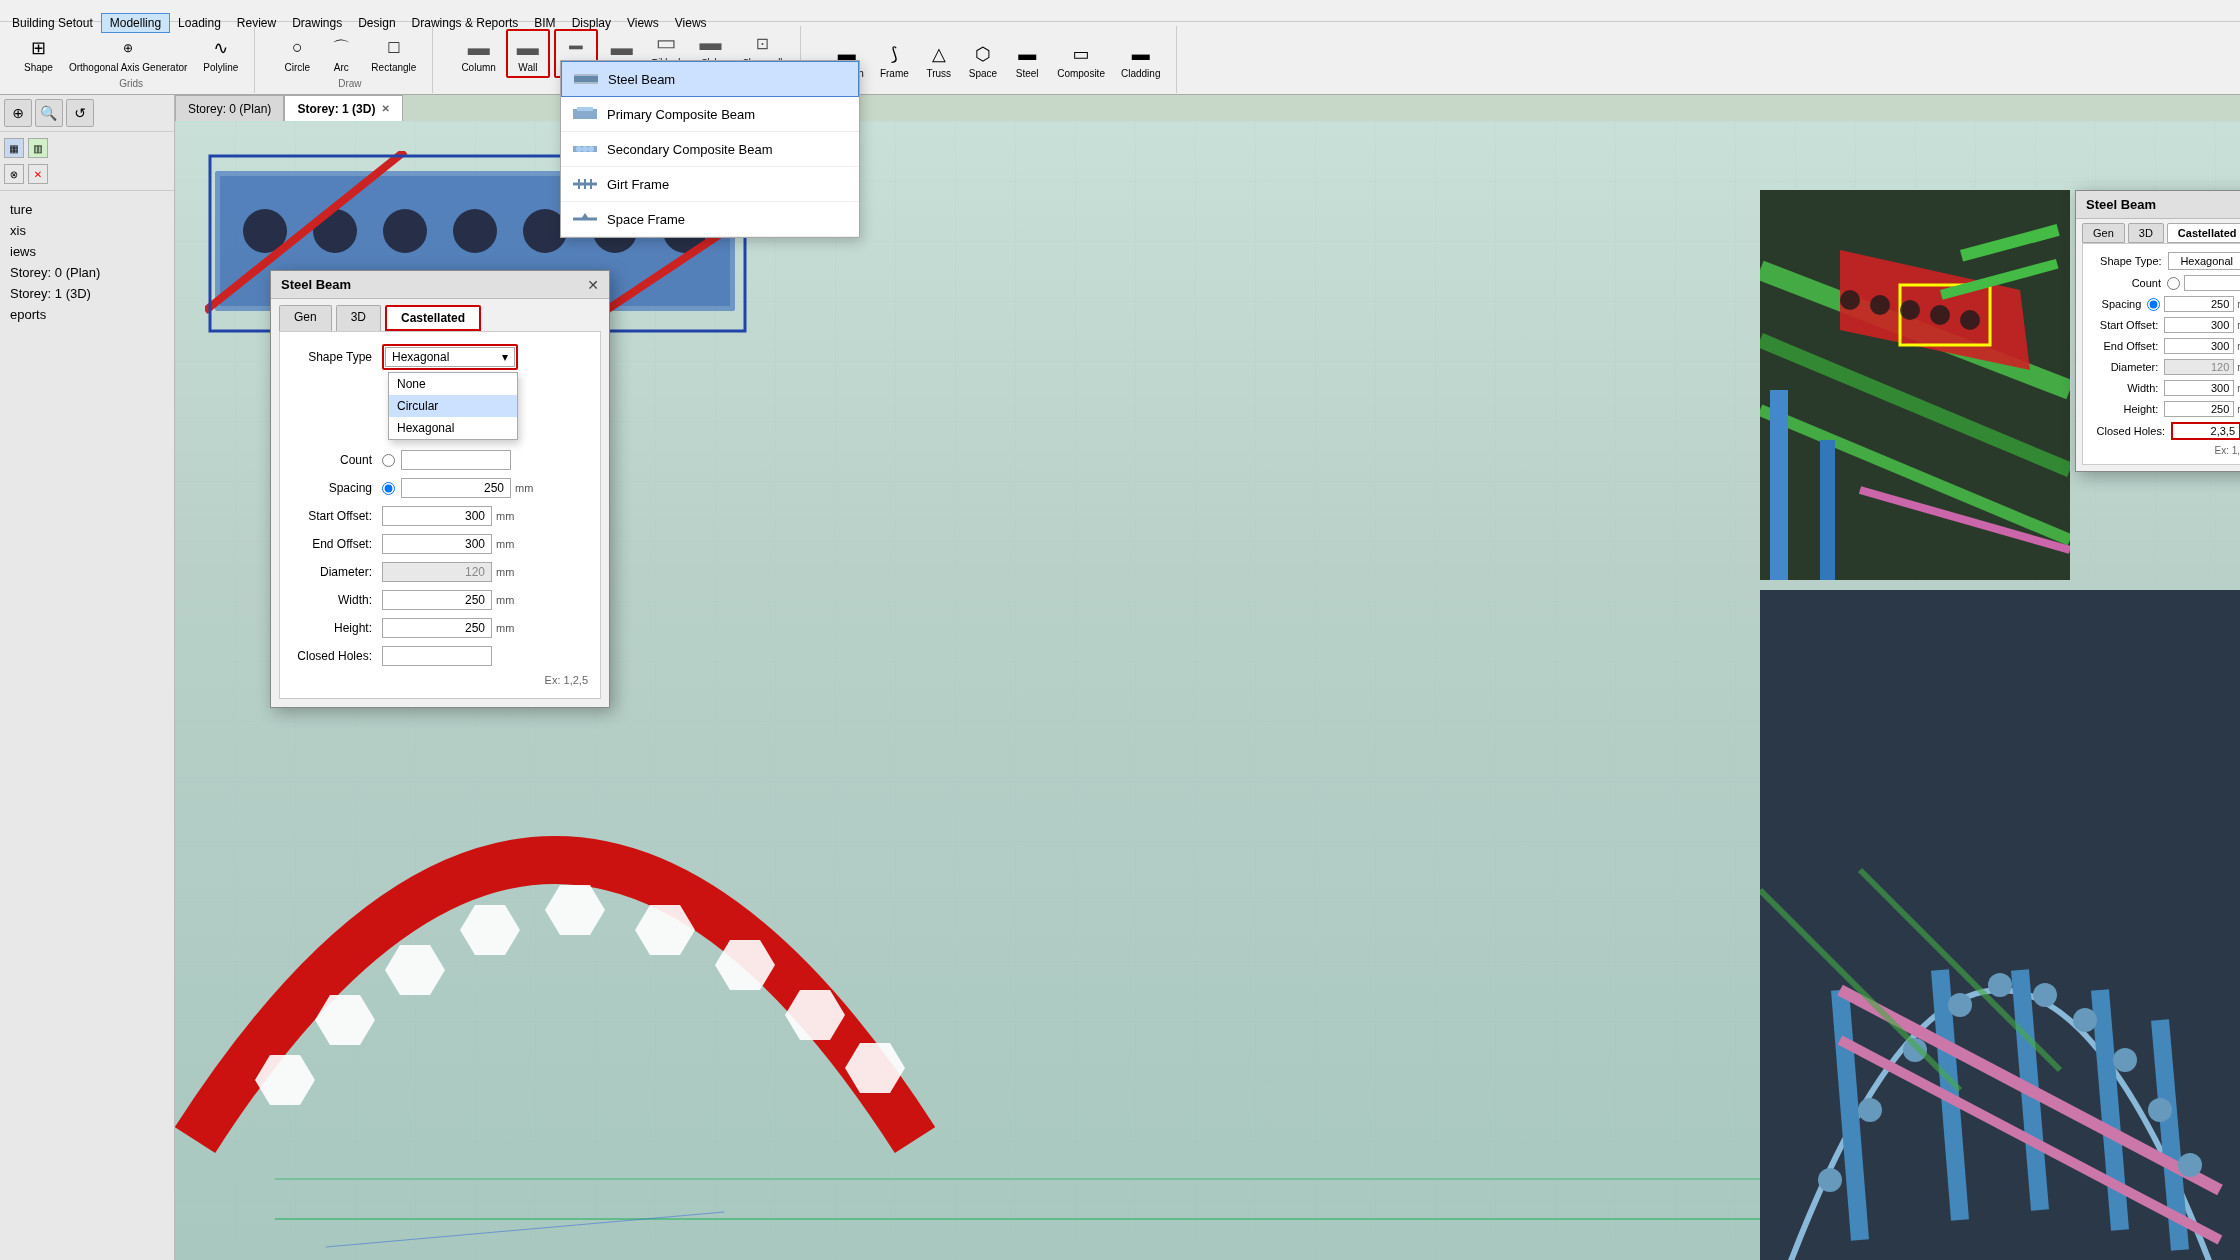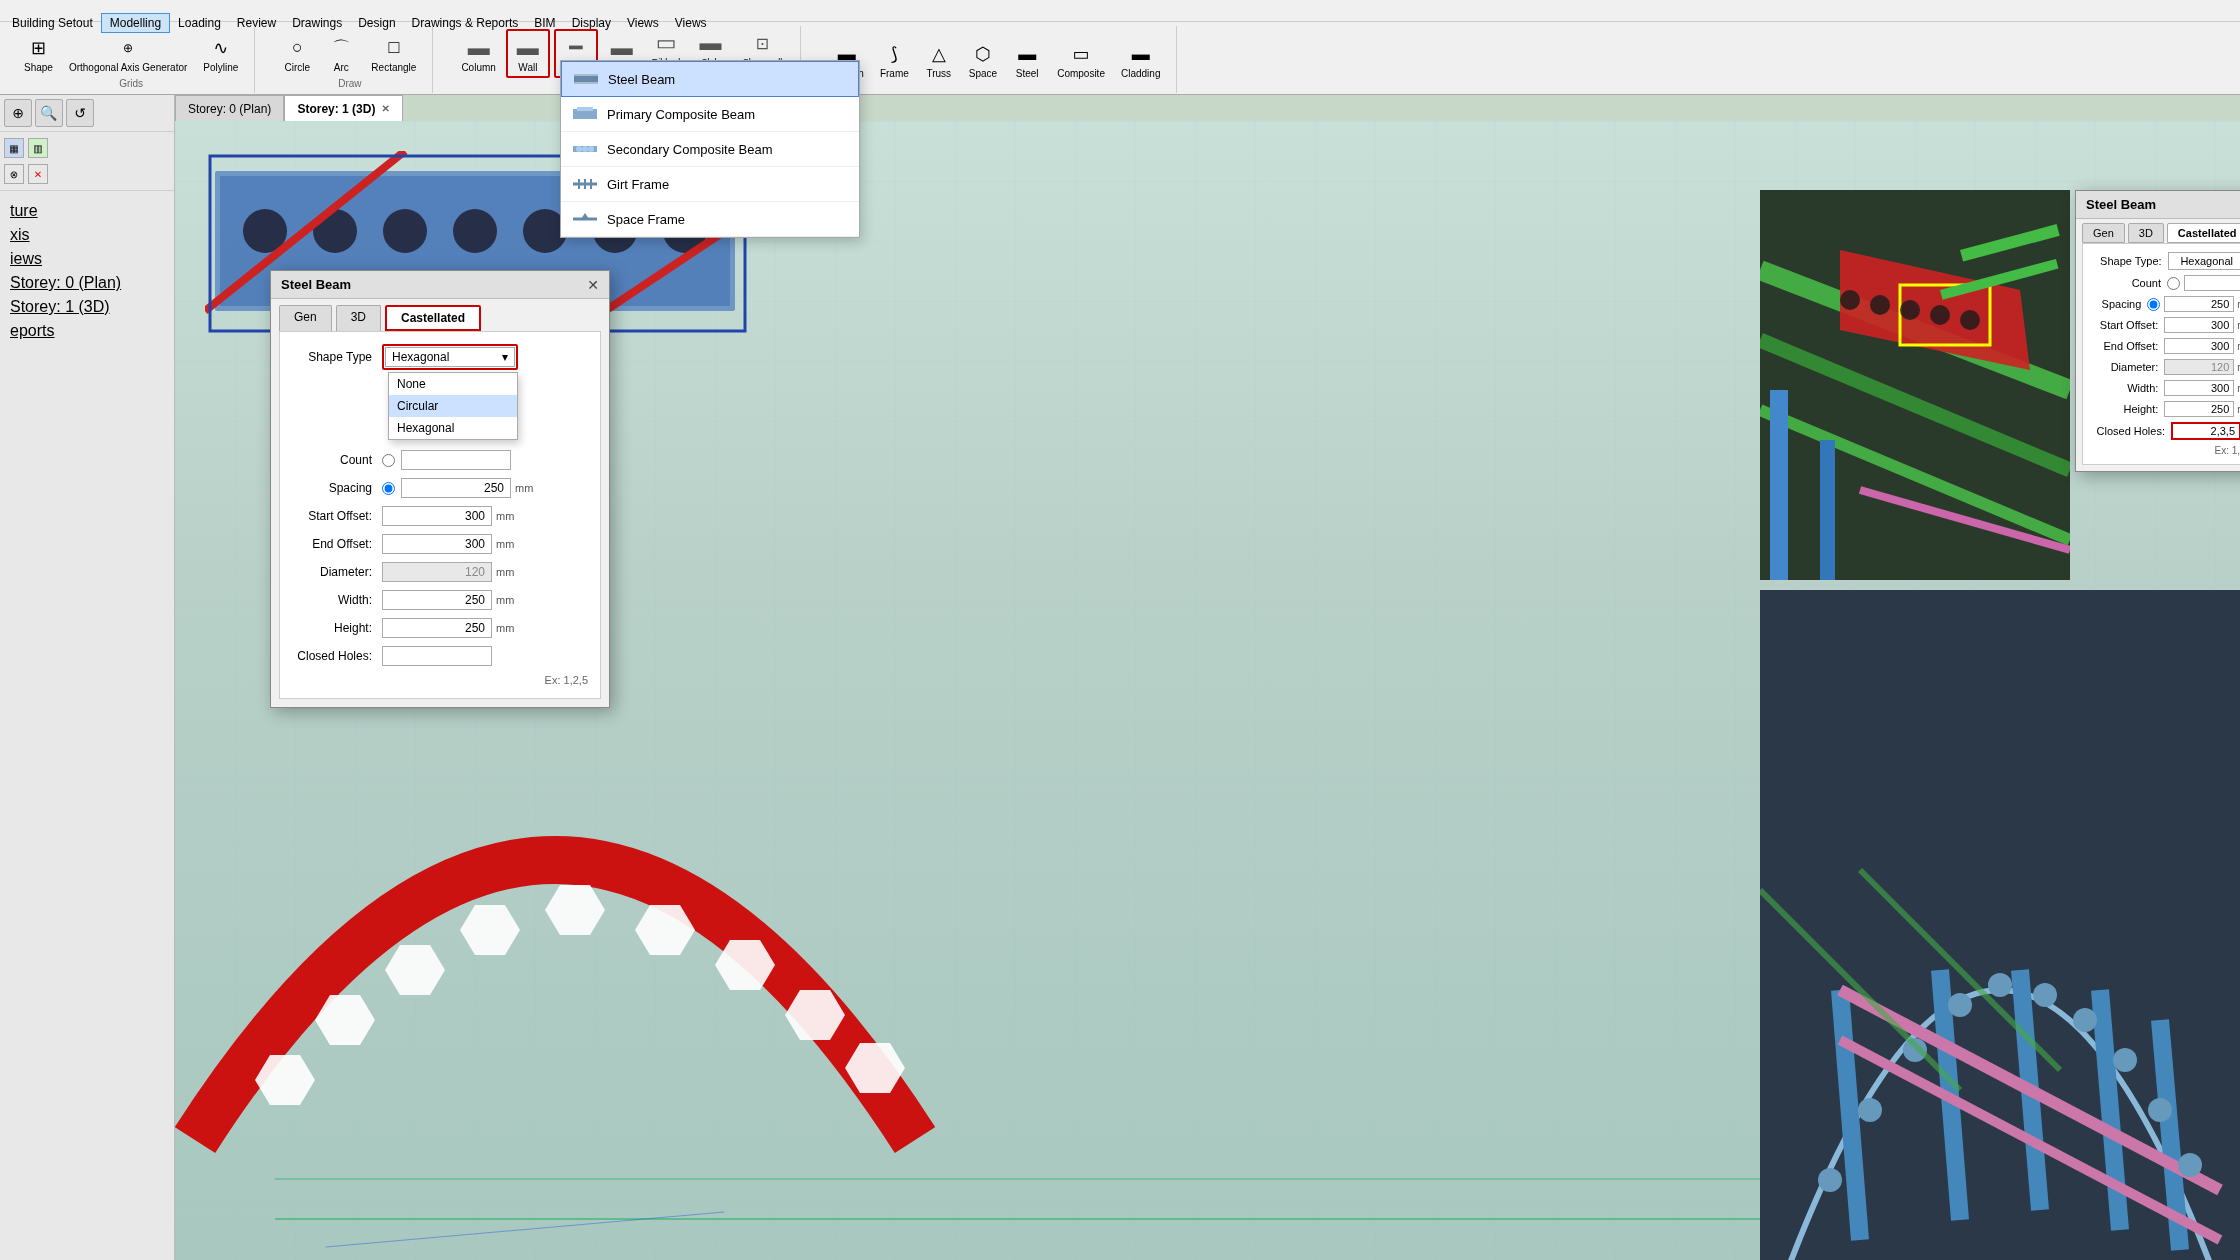--- a/index.html
+++ b/index.html
@@ -115,22 +115,21 @@
       border: 1px solid #aaa;
       border-radius: 2px;
       cursor: pointer;
       display: flex;
       align-items: center;
       justify-content: center;
       font-size: 14px;
     }
     .left-panel-items {
       padding: 8px;
-      font-size: 16px;
-      text-decoration: underline;
+      font-size: 13px;
     }
     .left-panel-item {
       padding: 3px 2px;
       cursor: pointer;
     }
 
     
     #main-area {
       position: absolute;
       top: 95px;

